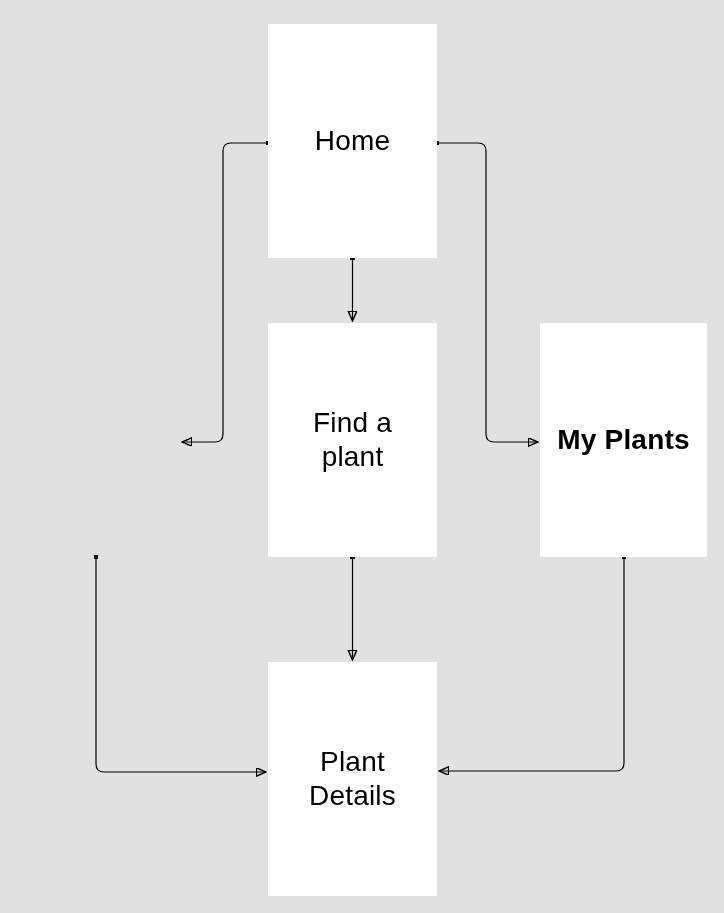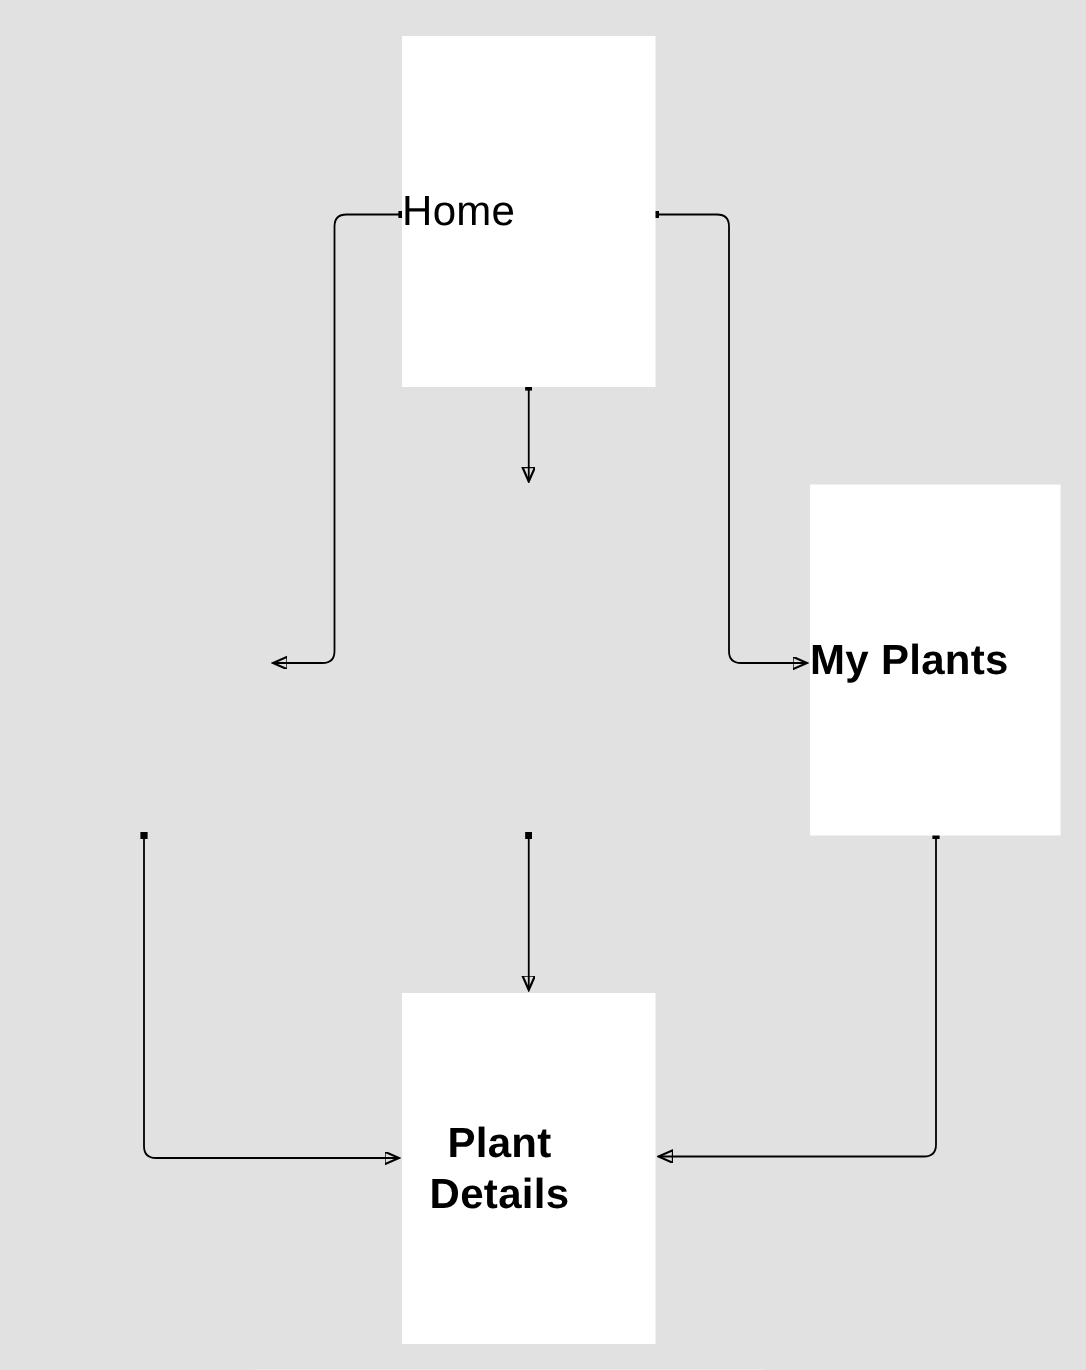--- a/index.html
+++ b/index.html
@@ -28,35 +28,36 @@
   }
   .marker-shape {
     fill: var(--line, #000000);
     stroke: none;
   }
   .node {
     position: absolute;
     background: var(--node-fill, #ffffff);
     display: flex;
     align-items: center;
+    justify-content: center;
     box-sizing: border-box;
   }
   .node .label {
     display: block;
     text-align: center;
     font-size: 28px;
     line-height: 1.2;
     color: var(--text, #000000);
     letter-spacing: 0.2px;
   }
   .node-home           { left: 268px; top: 24px;  width: 169px; height: 234px; }
   .node-whats-in-season{ left: 12px;  top: 323px; width: 168px; height: 234px; }
   .node-find-a-plant   { left: 268px; top: 323px; width: 169px; height: 234px; }
   .node-my-plants      { left: 540px; top: 323px; width: 167px; height: 234px; font-weight: bold; }
-  .node-plant-details  { left: 268px; top: 662px; width: 169px; height: 234px; font-weight: bold; }
+  .node-plant-details  { left: 268px; top: 662px; width: 169px; height: 234px; }
 
   .node-whats-in-season .label { width: 140px; }
   .node-find-a-plant    .label { width: 100px; }
   .node-plant-details   .label { width: 130px; }
 </style>
 </head>
 <body>
 
 <div class="canvas">
 
@@ -81,20 +82,23 @@
     <path d="M96,557 V764 Q96,772 104,772 H266" marker-start="url(#dot)" marker-end="url(#arrow)"></path>
 
     <path d="M624,557 V763 Q624,771 616,771 H439" marker-start="url(#dot)" marker-end="url(#arrow)"></path>
   </svg>
 
   <div class="node node-home">
     <span class="label">Home</span>
   </div>
 
 
+  <div class="node node-find-a-plant">
+    <span class="label">Find a plant</span>
+  </div>
 
   <div class="node node-my-plants">
     <span class="label">My Plants</span>
   </div>
 
   <div class="node node-plant-details">
     <span class="label">Plant Details</span>
   </div>
 
 </div>

